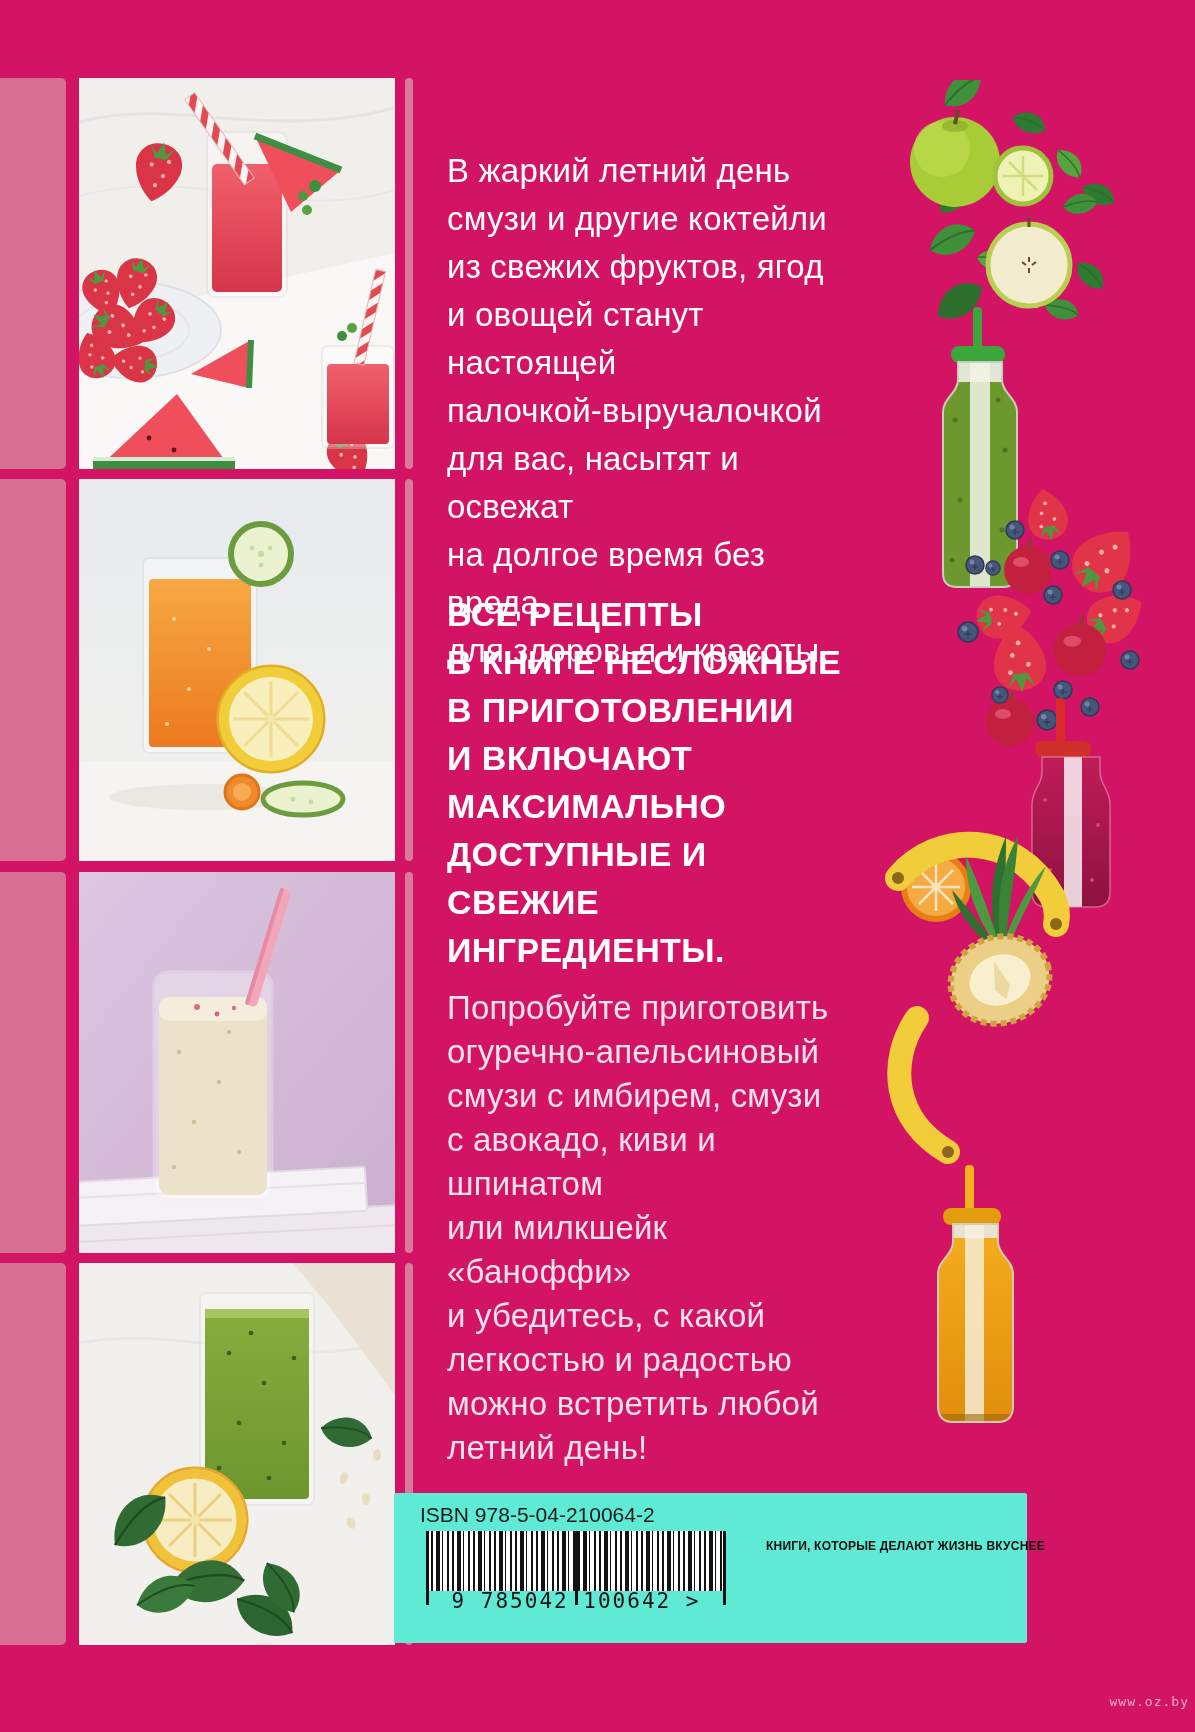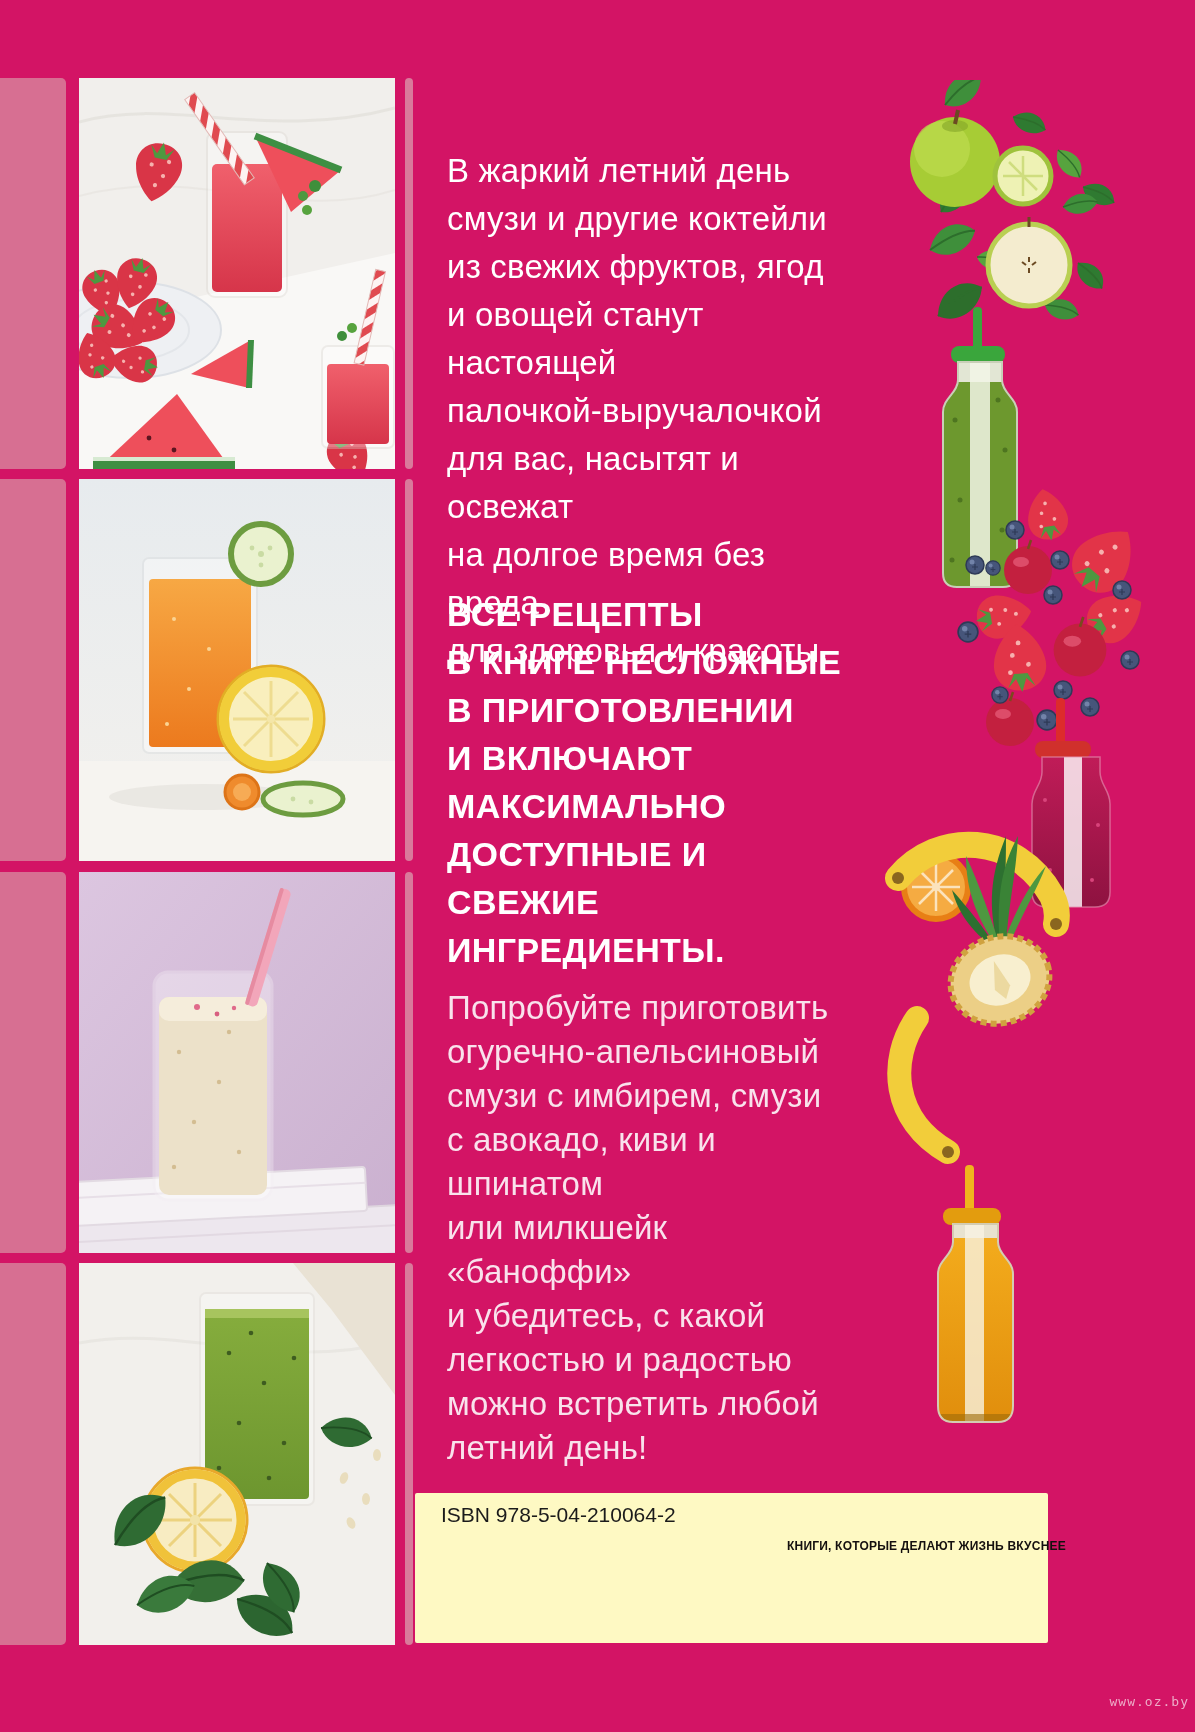--- a/index.html
+++ b/index.html
@@ -17,21 +17,21 @@
   .photo{position:absolute;left:79px;width:316px;overflow:hidden;background:#f1efec;}
   .photo svg{display:block;width:100%;height:100%;}
 
   .para{position:absolute;left:447px;width:400px;white-space:pre-line;}
   .para-intro{top:147px;font-size:33px;line-height:48px;color:#ffffff;letter-spacing:.2px;}
   .para-highlight{top:590px;font-size:34px;line-height:48px;color:#ffffff;font-weight:bold;letter-spacing:.4px;}
   .para-closing{top:986px;font-size:33px;line-height:44px;color:#f9e2ec;letter-spacing:.2px;}
 
   .collage{position:absolute;left:820px;top:80px;width:375px;height:1350px;}
 
-  .isbn-box{position:absolute;left:415px;top:1493px;width:633px;height:150px;background:#fef9c3;border-radius:2px;}
+  .isbn-box{position:absolute;left:394px;top:1493px;width:633px;height:150px;background:#5eead4;border-radius:2px;}
   .isbn-label{position:absolute;left:26px;top:10px;font-size:21px;color:#1b1b1b;}
   .barcode-wrap{position:absolute;left:26px;top:38px;width:312px;height:88px;}
   .bars{position:absolute;left:6px;top:0;width:300px;height:60px;
     background:repeating-linear-gradient(90deg,#121212 0 2px,#fff 2px 5px,#121212 5px 7px,#fff 7px 10px,#121212 10px 14px,#fff 14px 16px,#121212 16px 17px,#fff 17px 21px);}
   .guard{position:absolute;top:0;width:3px;height:74px;background:#121212;}
   .g1{left:6px}.g2{left:155px}.g3{left:303px}
   .barcode-digits{position:absolute;left:0;top:58px;width:312px;text-align:center;
     font-family:"DejaVu Sans Mono",monospace;font-size:21px;letter-spacing:2px;color:#121212;
     background:transparent;}
   .pub{position:absolute;left:372px;top:24px;width:244px;text-align:center;}
@@ -493,18 +493,25 @@
       <rect x="118" y="1158" width="75" height="190" fill="url(#ybG)"></rect>
       <rect x="145" y="1144" width="19" height="204" fill="#f7f2e2" opacity=".8"></rect>
       <rect x="118" y="1334" width="75" height="8" fill="#9c6a08" opacity=".6"></rect>
     </g>
     <path d="M133,1144 L133,1162 C133,1175 118,1180 118,1194 L118,1326 Q118,1342 133,1342 L178,1342 Q193,1342 193,1326 L193,1194 C193,1180 178,1175 178,1162 L178,1144 Z" fill="none" stroke="#d4ccb2" stroke-width="2"></path>
   </g>
 </svg>
 
 <div class="isbn-box">
   <div class="isbn-label">ISBN 978-5-04-210064-2</div>
+  <div class="barcode-wrap">
+    <div class="bars"></div>
+    <div class="guard g1"></div>
+    <div class="guard g2"></div>
+    <div class="guard g3"></div>
+    <div class="barcode-digits">9 785042 100642 &gt;</div>
+  </div>
   <div class="pub">
     <div class="pub-tagline">КНИГИ, КОТОРЫЕ ДЕЛАЮТ ЖИЗНЬ ВКУСНЕЕ</div>
   </div>
 </div>
 
 <div class="watermark">www.oz.by</div>
 
 </body></html>

